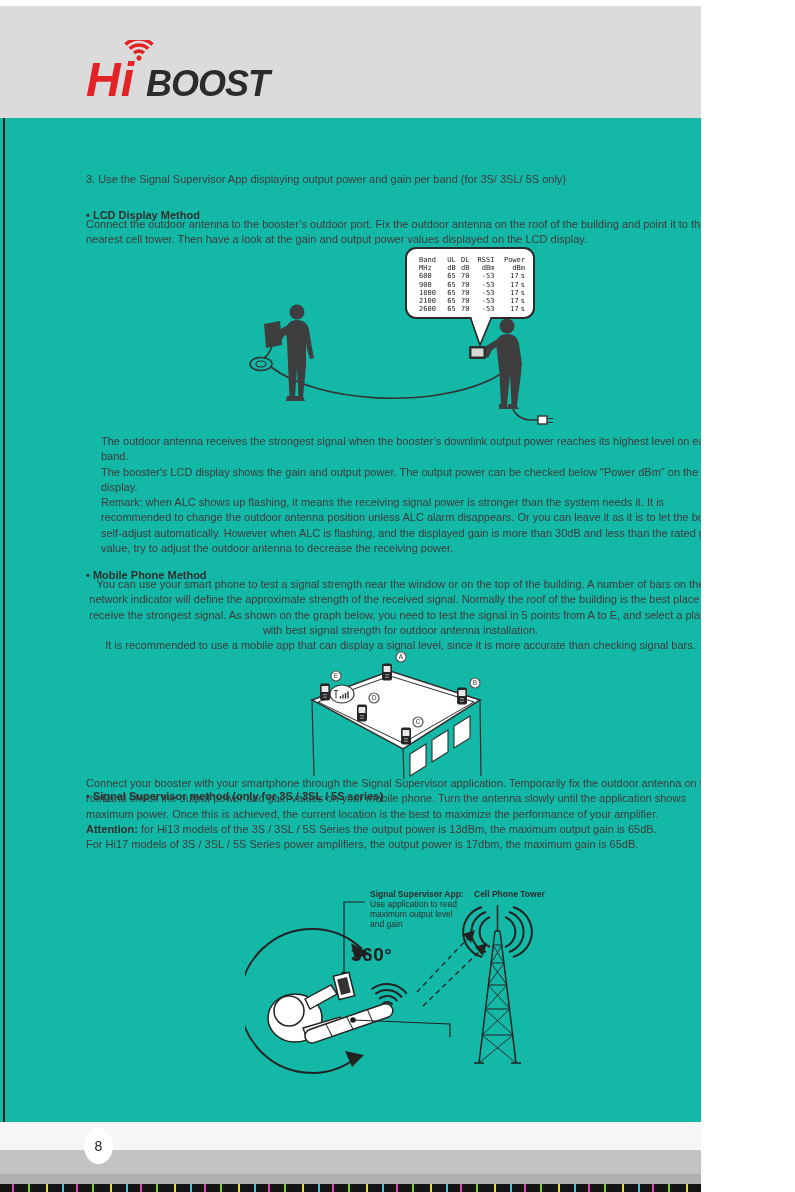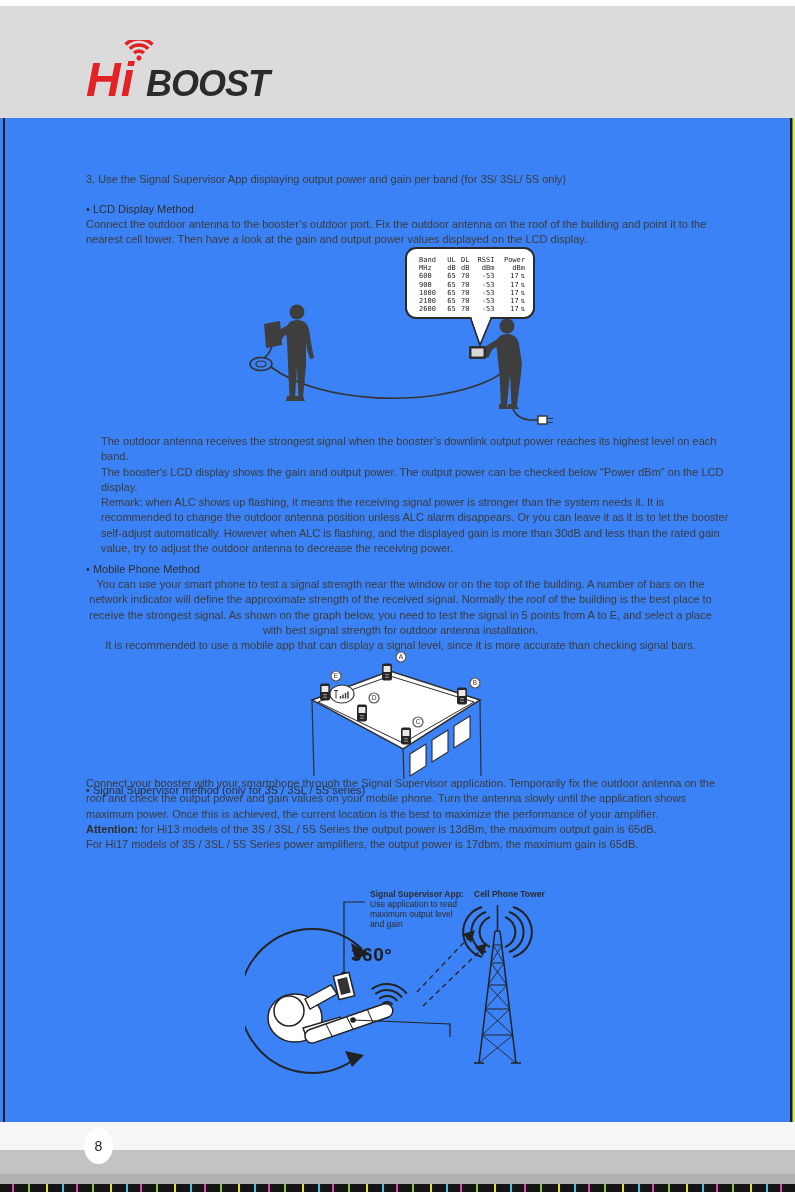--- a/index.html
+++ b/index.html
@@ -1,31 +1,31 @@
 <!DOCTYPE html>
 <html><head>
 <meta charset="utf-8">
 <style>
   html,body { margin:0; padding:0; background:#ffffff; }
   .page {
-    position:relative; width:795px; height:1192px; overflow:hidden;
-    background:#3b82f6; font-family:"Liberation Sans", sans-serif; color:#3b3b3b;
+    position:relative; width:701px; height:1192px; overflow:hidden;
+    background:#14b8a6; font-family:"Liberation Sans", sans-serif; color:#3b3b3b;
   }
   
   .header { position:absolute; left:0; top:0; width:795px; height:118px;
             background:linear-gradient(#ffffff 0 6px, #dbdbdb 6px 100%); }
   .logo { position:absolute; left:86px; top:40px; width:200px; height:66px; }
   
   .border-left  { position:absolute; left:3px;  top:118px; width:2px; height:1004px; background:#1c1c1c; }
   .border-right { position:absolute; left:790px; top:118px; width:2px; height:1004px; background:#1c1c1c; }
   .edge-yellow  { position:absolute; left:793px; top:118px; width:2px; height:1004px; background:#f2e90c; }
   
   .tblock { position:absolute; left:86px; width:629px; font-size:11px; line-height:15.3px; }
   .tblock p { margin:0; }
-  .hd { font-weight:normal; color:#2e2e2e; }
+  .hd { font-weight:bold; color:#2e2e2e;margin-top:6px; }
   .b  { font-weight:bold; color:#2e2e2e; }
   .pre { white-space:pre-line; }
   
   .fig { position:absolute; }
   
   .lcd-panel { position:absolute; left:418px; top:256px; width:108px;
                font-family:"DejaVu Sans Mono", monospace; font-size:7px; line-height:8.2px; color:#222; }
   .lcd-panel table { border-collapse:collapse; width:100%; }
   .lcd-panel th, .lcd-panel td { padding:0 1px; text-align:right; font-weight:normal; white-space:nowrap; }
   .lcd-panel th:first-child, .lcd-panel td:first-child { text-align:left; }

